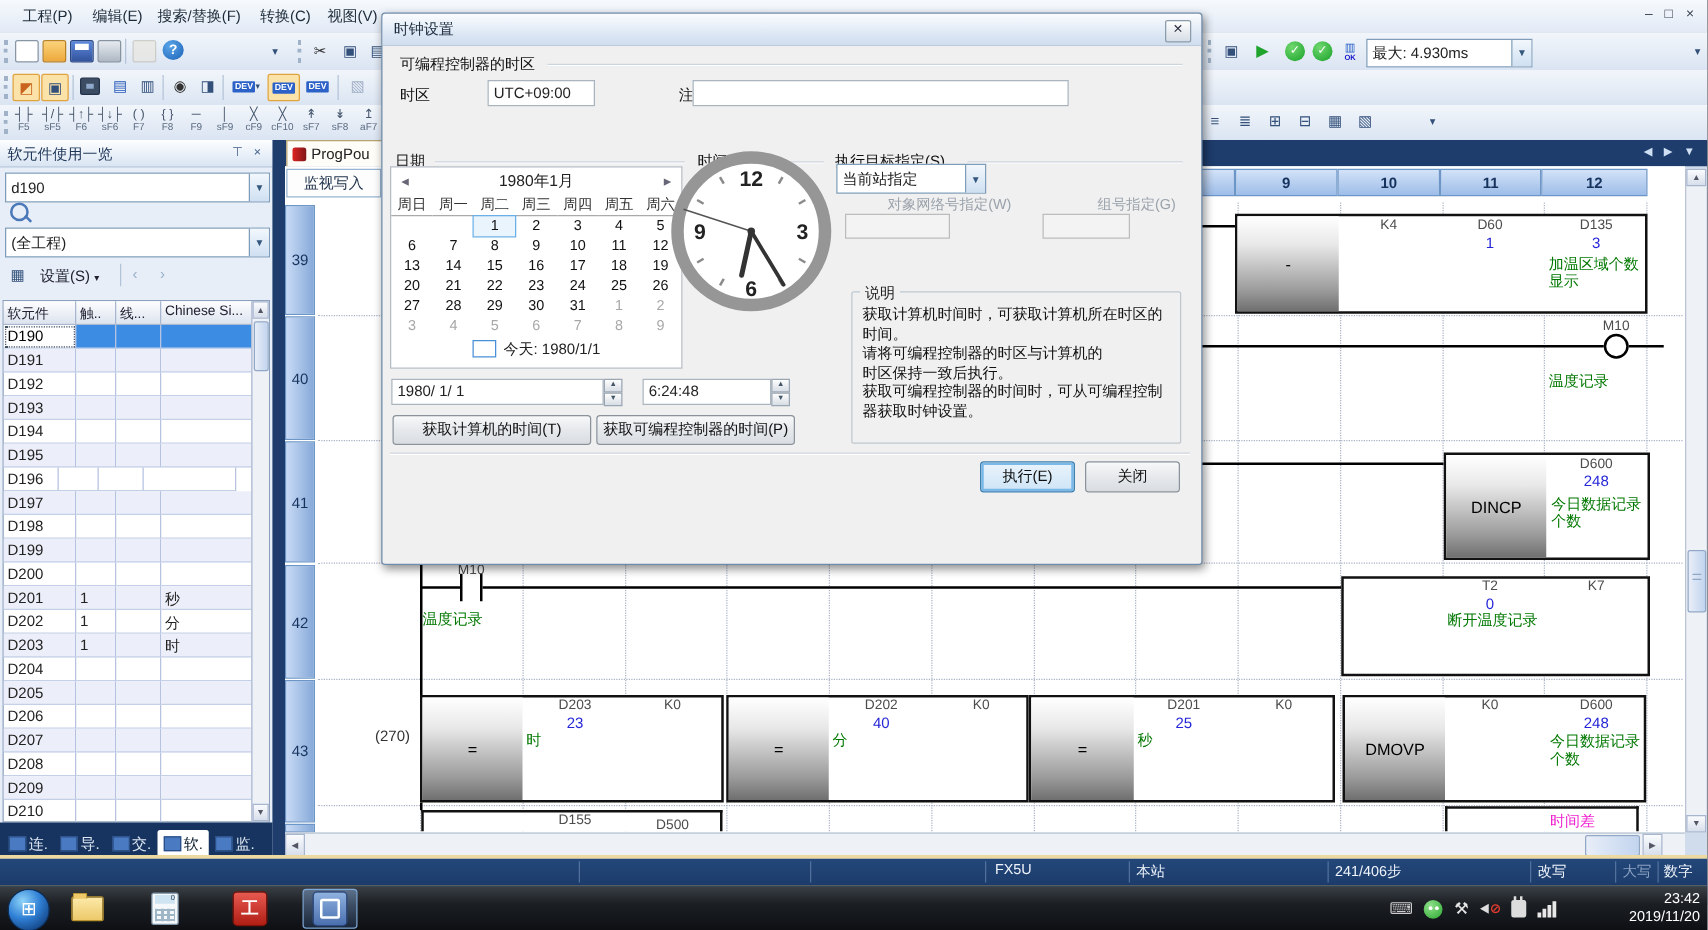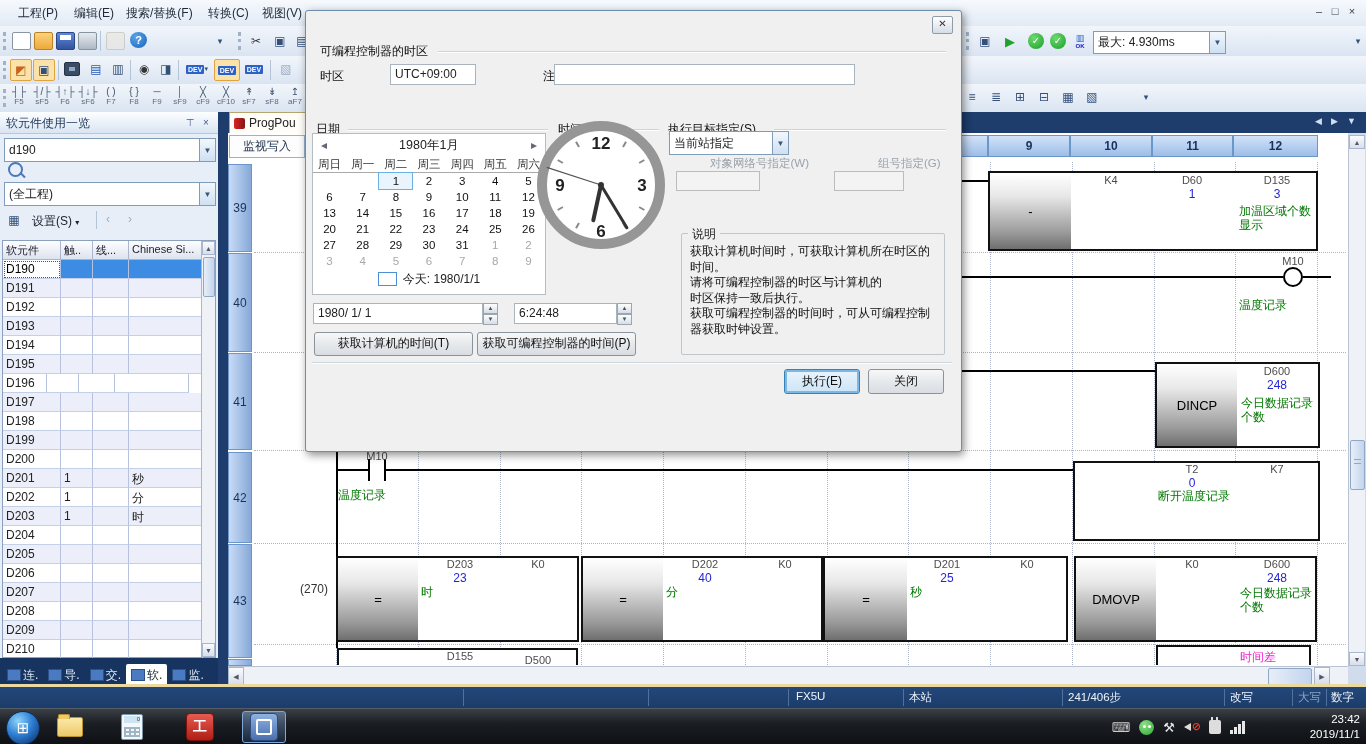--- a/index.html
+++ b/index.html
@@ -622,20 +622,21 @@
     </div>
     <div class="sbtn" style="width:16px;bottom:0;">▼</div>
   </div>
   <div class="abs scroll" style="left:228px;top:666px;width:1120px;height:18px;border-top:1px solid #b9c3d2;">
     <div class="sbtn" style="width:16px;height:18px;left:0;line-height:17px;">◀</div>
     <div class="sbtn" style="width:16px;height:18px;left:1086px;line-height:17px;">▶</div>
     <div class="thumb" style="left:1040px;top:1px;width:42px;height:15px;"></div>
   </div>
 
   <div class="abs dlg">
+    <div class="dlg-title">时钟设置</div>
     <div class="dlg-close">✕</div>
 
     <div class="dlbl" style="left:14px;top:32px;">可编程控制器的时区</div>
     <div class="gline" style="left:132px;top:40px;width:508px;"></div>
 
     <div class="dlbl" style="left:14px;top:57px;">时区</div>
     <div class="dinput" style="left:84px;top:53px;width:86px;height:21px;">UTC+09:00</div>
     <div class="dlbl" style="left:198px;top:57px;margin-left:39px;">注释</div>
     <div class="dinput" style="left:248px;top:53px;width:301px;height:21px;"></div>
 
@@ -816,17 +817,17 @@
       <span class="plug"></span>
       <span class="sig">
           <i style="left:0;height:4px;"></i>
           <i style="left:4px;height:7px;"></i>
           <i style="left:8px;height:10px;"></i>
           <i style="left:12px;height:13px;"></i>
         </span>
     </div>
     <div class="clocktxt">
       <div>23:42</div>
-      <div>2019/11/1</div>
+      <div>2019/11/20</div>
     </div>
   </div>
 
 </div>
 
 </body></html>

